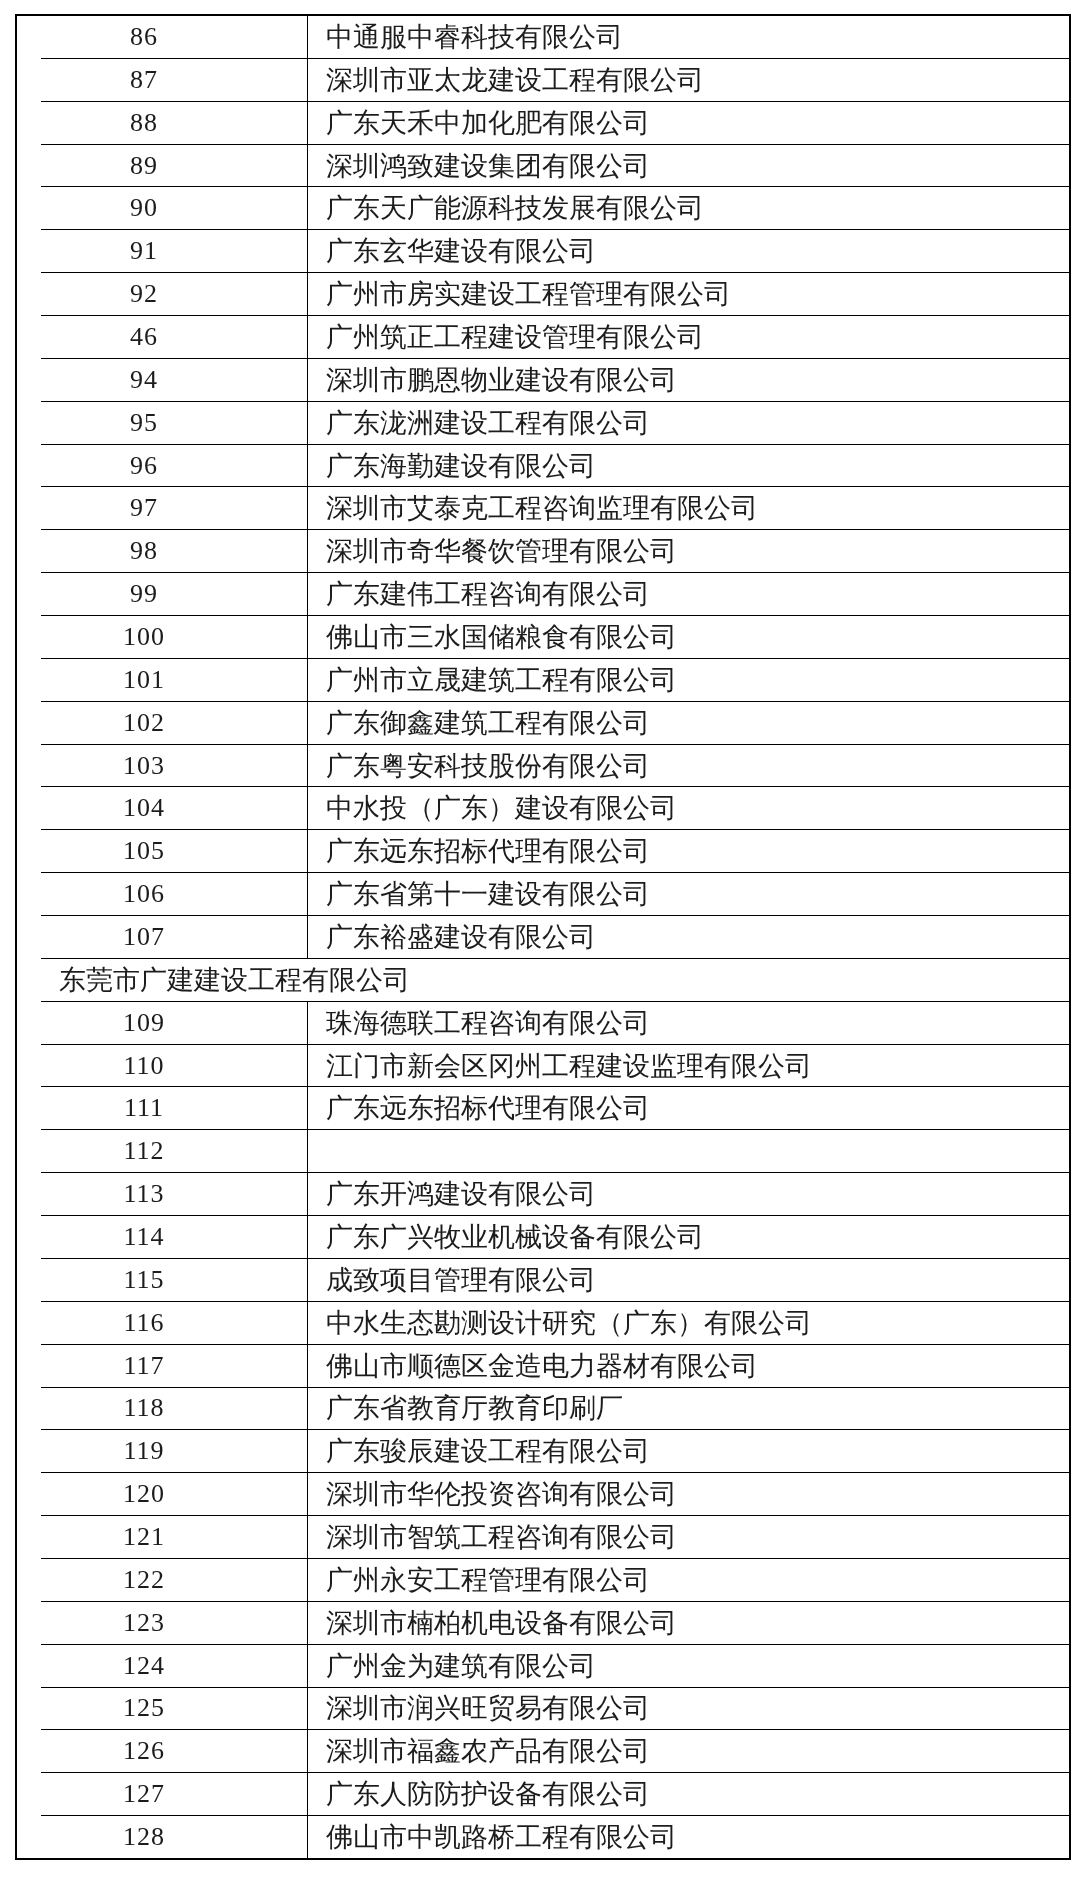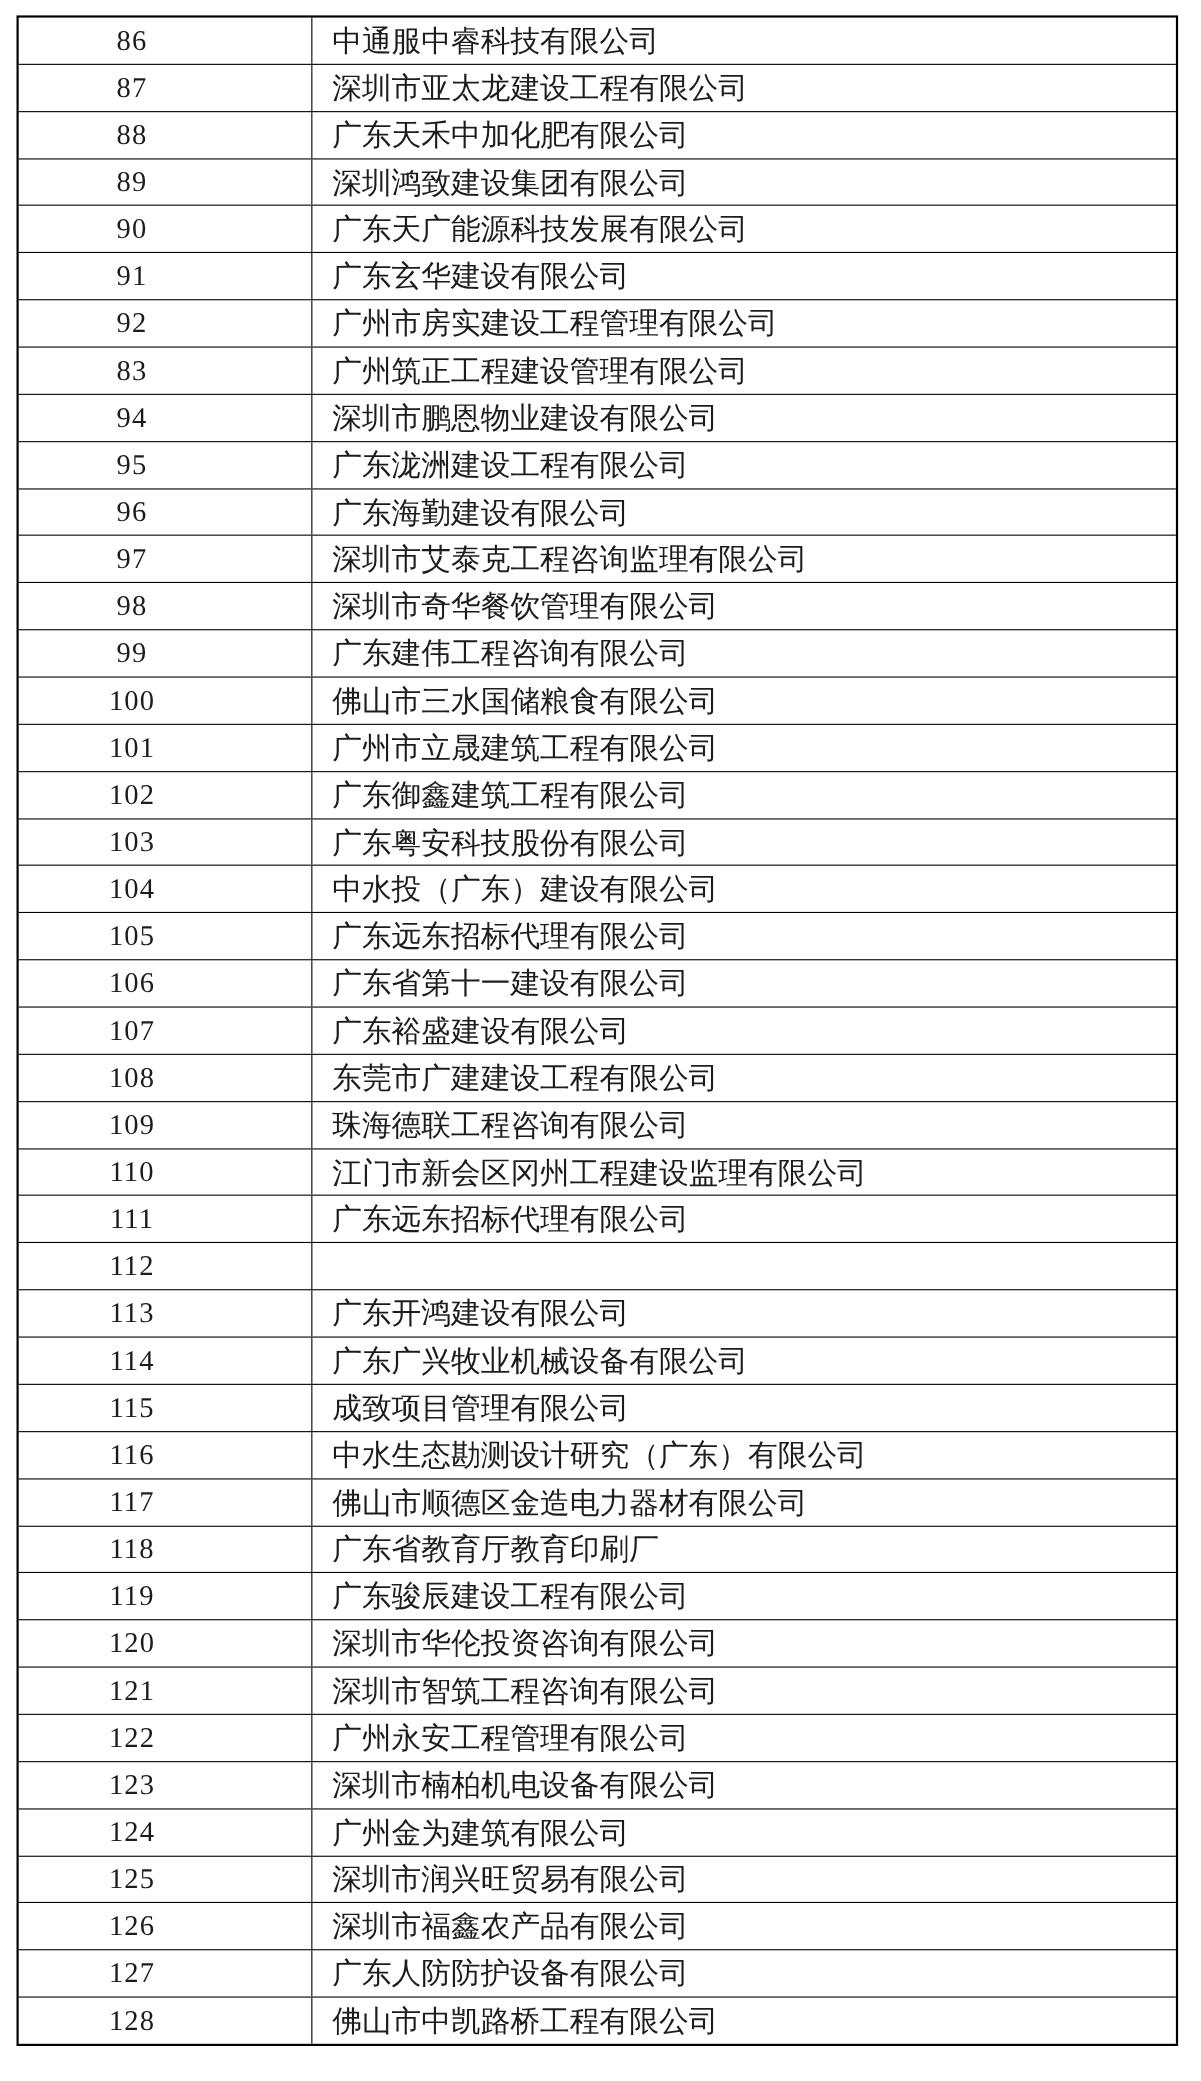--- a/index.html
+++ b/index.html
@@ -20,20 +20,21 @@
   }
   .tbl {
     position: absolute;
     left: 15px;
     top: 14px;
     width: 1056px;
     height: 1846px;
     border: 2px solid var(--border, #000000);
     display: flex;
     flex-direction: column;
+    padding-left: 24px;
   }
   .row {
     flex: 1 1 0;
     display: flex;
     align-items: stretch;
     min-height: 0;
   }
   .row + .row {
     border-top: 1px solid var(--border, #000000);
   }
@@ -87,21 +88,21 @@
       </div>
       <div class="row">
         <div class="cell num">91</div>
         <div class="cell name">广东玄华建设有限公司</div>
       </div>
       <div class="row">
         <div class="cell num">92</div>
         <div class="cell name">广州市房实建设工程管理有限公司</div>
       </div>
       <div class="row">
-        <div class="cell num">83</div>
+        <div class="cell num">46</div>
         <div class="cell name">广州筑正工程建设管理有限公司</div>
       </div>
       <div class="row">
         <div class="cell num">94</div>
         <div class="cell name">深圳市鹏恩物业建设有限公司</div>
       </div>
       <div class="row">
         <div class="cell num">95</div>
         <div class="cell name">广东泷洲建设工程有限公司</div>
       </div>
@@ -147,21 +148,20 @@
       </div>
       <div class="row">
         <div class="cell num">106</div>
         <div class="cell name">广东省第十一建设有限公司</div>
       </div>
       <div class="row">
         <div class="cell num">107</div>
         <div class="cell name">广东裕盛建设有限公司</div>
       </div>
       <div class="row">
-        <div class="cell num">108</div>
         <div class="cell name">东莞市广建建设工程有限公司</div>
       </div>
       <div class="row">
         <div class="cell num">109</div>
         <div class="cell name">珠海德联工程咨询有限公司</div>
       </div>
       <div class="row">
         <div class="cell num">110</div>
         <div class="cell name">江门市新会区冈州工程建设监理有限公司</div>
       </div>

